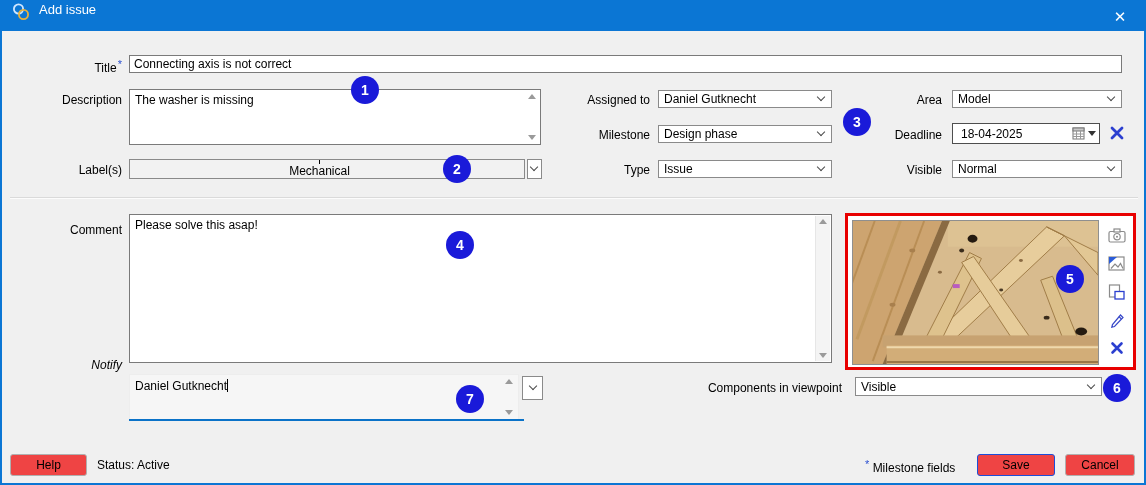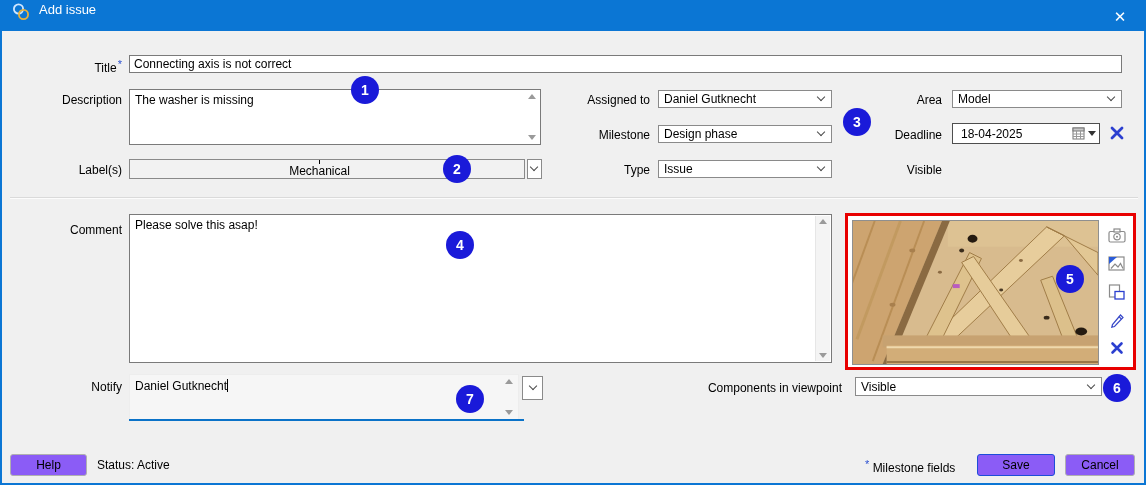--- a/index.html
+++ b/index.html
@@ -54,21 +54,21 @@
                  background:#fff; border:1px solid #8a8a8a; }
   
   .badge { position:absolute; width:28px; height:28px; border-radius:50%; background:#1a1ad9;
            color:#fff; font-size:14px; font-weight:bold; display:flex; align-items:center;
            justify-content:center; z-index:5; }
   .badge-1 { left:349px; top:74px; }  .badge-2 { left:441px; top:153px; }
   .badge-3 { left:841px; top:106px; } .badge-4 { left:444px; top:229px; }
   .badge-5 { left:1054px; top:263px; }.badge-6 { left:1101px; top:372px; }
   .badge-7 { left:454px; top:383px; }
   
-  .btn { position:absolute; height:22px; background:#8b5cf6; border:1px solid #b0b0b0;
+  .btn { position:absolute; height:22px; background:#ef4444; border:1px solid #b0b0b0;
          border-radius:3px; font-size:12px; display:flex; align-items:center;
          justify-content:center; cursor:default; }
   .btn-primary { border:1px solid #1d4ed8;text-align:right; }
   .status-txt { position:absolute; left:95px; top:456px; font-size:12px; }
   .mandatory { position:absolute; left:862px; top:456px; font-size:12px; }
   
   .datepick { position:absolute; right:3px; top:3px; display:flex; align-items:center; gap:3px; }
   .dp-tri { width:0; height:0; border-left:4px solid transparent; border-right:4px solid transparent;
             border-top:5px solid #333; }
 </style>
@@ -148,20 +148,24 @@
       <span class="dp-tri"></span>
     </span>
   </div>
   <span style="position:absolute; left:1107px; top:123px;">
     <svg width="16" height="16" viewBox="0 0 16 16">
         <path d="M3 3 L13 13 M13 3 L3 13" stroke="#2b3fd0" stroke-width="2.8" stroke-linecap="round"></path>
       </svg>
   </span>
 
   <div class="lbl" style="left:840px; top:161px; width:100px;">Visible</div>
+  <div class="combo" style="left:950px; top:158px; width:170px; height:18px;">
+    <span>Normal</span>
+    <span class="chev"></span>
+  </div>
 
   <div class="divider"></div>
 
   <div class="lbl" style="left:20px; top:221px; width:100px;">Comment</div>
   <div class="areabox" style="left:127px; top:212px; width:703px; height:149px;">
     <div class="txt">Please solve this asap!</div>
     <div class="mini-scroll tracked">
       <div class="tri-up"></div>
       <div class="tri-down"></div>
     </div>
@@ -227,21 +231,21 @@
         </svg>
       </span>
       <span class="tool">
         <svg width="14" height="14" viewBox="0 0 14 14">
           <path d="M2.5 2.5 L11.5 11.5 M11.5 2.5 L2.5 11.5" stroke="#2b3fd0" stroke-width="2.6" stroke-linecap="round"></path>
         </svg>
       </span>
     </div>
   </div>
 
-  <div class="lbl" style="left:20px; top:378px; width:100px;">Notify</div>
+  <div class="lbl" style="left:20px; top:356px; width:100px;font-style:italic;">Notify</div>
   <div class="notify-field">
     <div class="txt"><span>Daniel Gutknecht</span><span class="caret"></span></div>
     <div class="mini-scroll" style="width:14px; right:2px;">
       <div class="tri-up"></div>
       <div class="tri-down"></div>
     </div>
   </div>
   <div class="notify-underline"></div>
   <div class="notify-drop">
     <span class="chev" style="right:6px;"></span>

